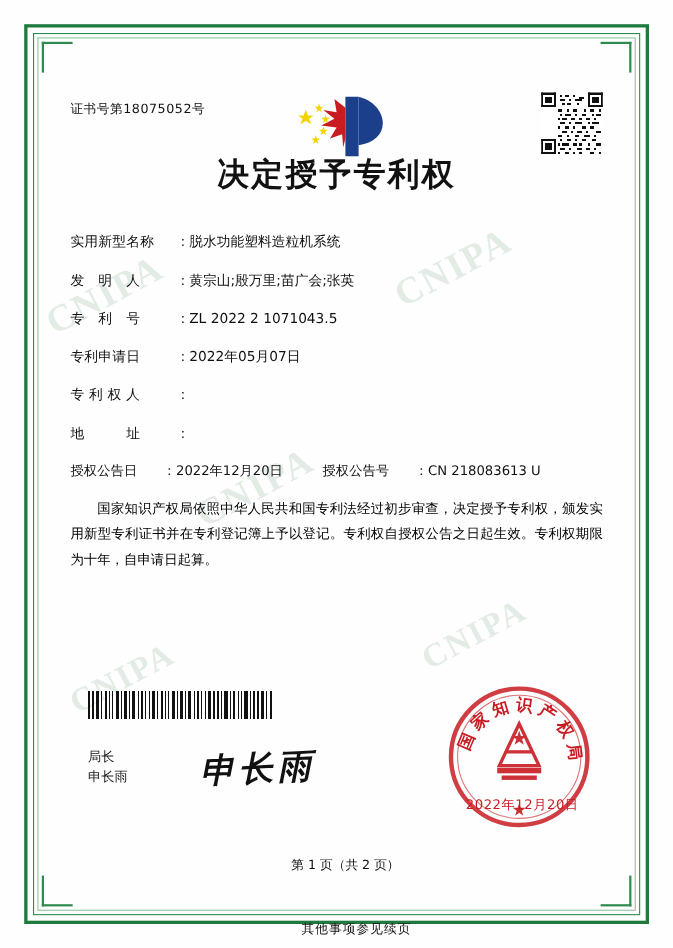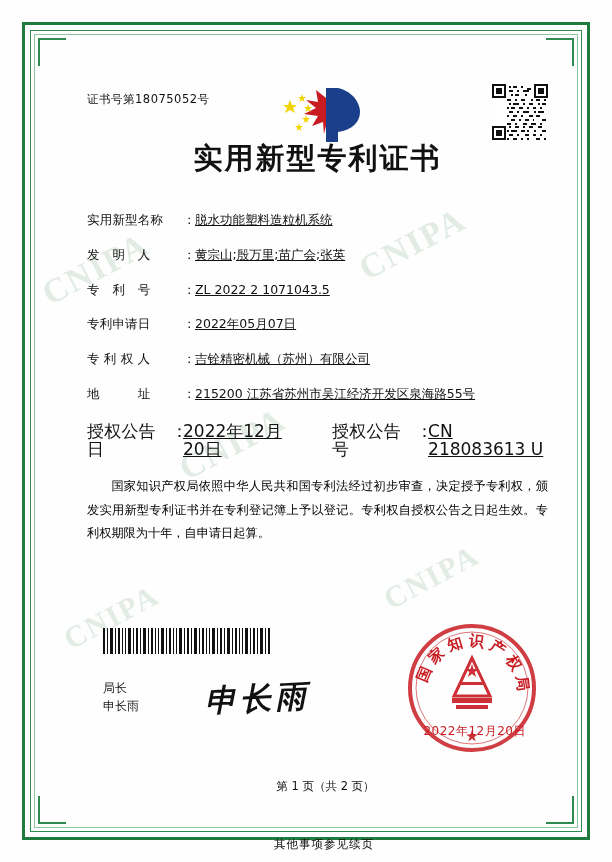--- a/index.html
+++ b/index.html
@@ -80,21 +80,20 @@
   .wm4 { left: 60px;  top: 600px; font-size: 30px;}
   .wm5 { left: 380px; top: 560px; font-size: 30px;}
 
   
   .content {
     position: absolute;
     left: 64px;
     top: 60px;
     right: 64px;
     bottom: 60px;
-    margin-left: 23px;
   }
 
   .cert-no {
     font-family: "DejaVu Sans", sans-serif;
     font-size: 11.5px;
     color: #111;
     margin-top: 32px;
     letter-spacing: 0.5px;
   }
 
@@ -143,31 +142,30 @@
     flex: none;
     letter-spacing: 0.2px;
     color: #111;
   }
   .f-colon {
     width: 12px;
     flex: none;
   }
   .f-value {
     color: #111;
-    text-decoration: underline;
   }
   .f-value.mono {
     font-family: "DejaVu Sans", sans-serif;
   }
 
   .field-dual {
     display: flex;
     align-items: baseline;
     margin-bottom: 16px;
-    font-size: 17px;
+    font-size: 12px;
   }
   .dual-right {
     margin-left: 36px;
     display: flex;
     align-items: flex-start;
   }
   .dual-right .f-label { width: 84px; }
 
   .para {
     font-size: 12.2px;
@@ -371,21 +369,21 @@
           <rect x="15" y="28" width="1" height="1"></rect>
             <rect x="18" y="28" width="1" height="1"></rect>
           <rect x="23" y="28" width="2" height="1"></rect>
             <rect x="27" y="28" width="1" height="1"></rect>
         </g>
       </svg>
     </div>
 
     <div class="cert-no">证书号第18075052号</div>
 
-    <div class="title">实用新型专利证书</div>
+    <div class="title">决定授予专利权</div>
 
     <div class="fields">
 
       <div class="field">
         <div class="f-label">实用新型名称</div>
         <div class="f-colon">：</div>
         <div class="f-value">脱水功能塑料造粒机系统</div>
       </div>
 
       <div class="field">
@@ -402,27 +400,25 @@
 
       <div class="field">
         <div class="f-label">专利申请日</div>
         <div class="f-colon">：</div>
         <div class="f-value">2022年05月07日</div>
       </div>
 
       <div class="field">
         <div class="f-label">专 利 权 人</div>
         <div class="f-colon">：</div>
-        <div class="f-value">吉铨精密机械（苏州）有限公司</div>
       </div>
 
       <div class="field">
         <div class="f-label">地　　　址</div>
         <div class="f-colon">：</div>
-        <div class="f-value">215200 江苏省苏州市吴江经济开发区泉海路55号</div>
       </div>
 
       <div class="field-dual">
         <div style="display:flex;align-items:baseline;">
           <div class="f-label" style="width:84px;">授权公告日</div>
           <div class="f-colon">：</div>
           <div class="f-value">2022年12月20日</div>
         </div>
         <div class="dual-right">
           <div class="f-label">授权公告号</div>

